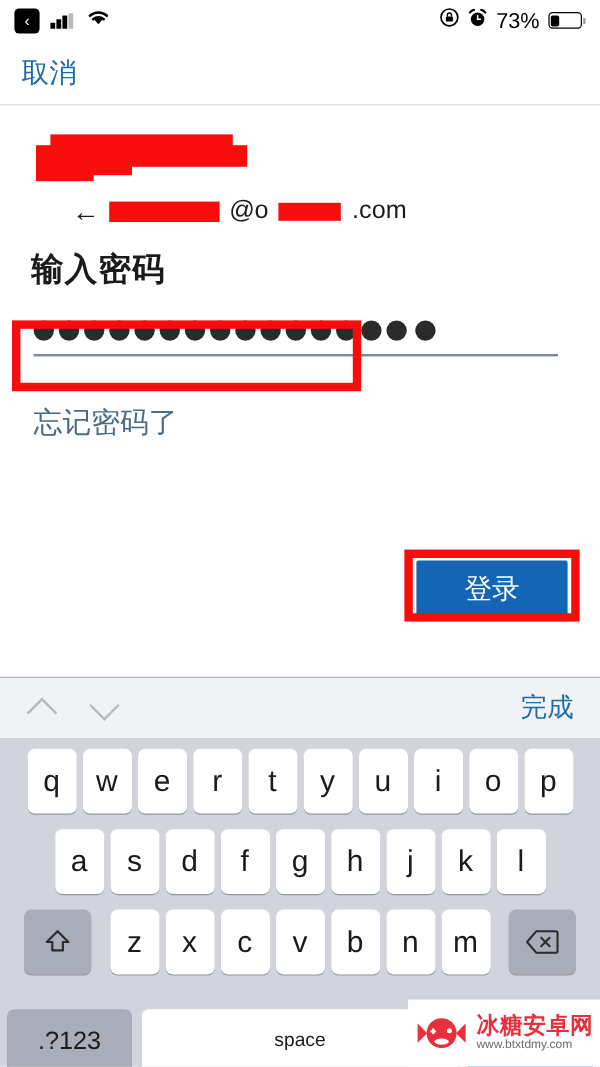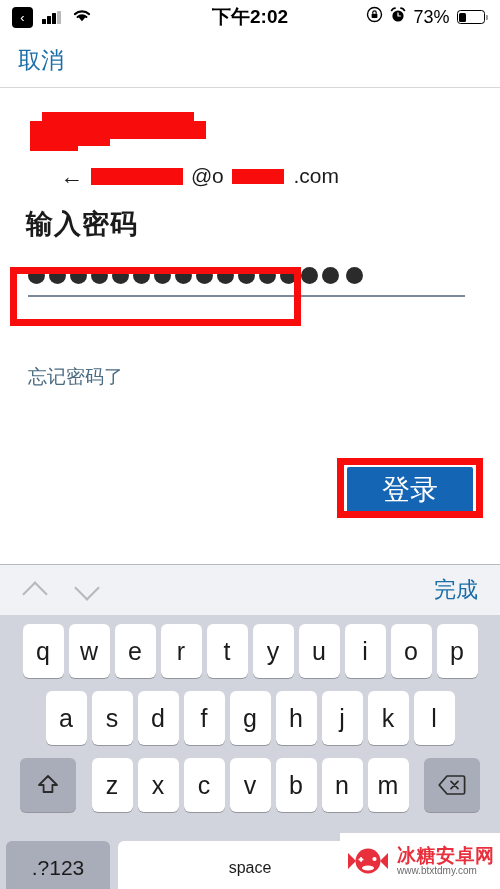--- a/index.html
+++ b/index.html
@@ -88,28 +88,28 @@
     display:flex; align-items:center; gap:4px; height:34px;
   }
   .pw-dots span {
     width:17px; height:17px; border-radius:50%; background:#2b2b2b; display:block;
   }
   .pw-caret { width:2px; height:26px; background:#4a4ab5; margin-left:3px; display:block; }
   .pw-underline { height:1.5px; background:#7b8a99; width:437px; margin-top:3px; }
 
   .forgot {
     position:absolute; left:28px; top:248px;
-    font-size: 19px; color:#4a6b82;margin-top:28px;
+    font-size: 24px; color:#4a6b82;
   }
 
   
   .signin-btn {
     position:absolute; left:347px; top:379px;
     width:126px; height:46px; background:#1565b5;
-    color:#fff; font-size:28px; border:none; border-radius:2px;
+    color:#fff; font-size:23px; border:none; border-radius:2px;
     display:flex; align-items:center; justify-content:center;
   }
 
   
   .annot {
     position:absolute; border:7px solid #f90c0c; background:transparent;
     pointer-events:none; z-index: 5;
   }
   .annot-password { left:10px; top:267px; width:291px; height:59px; }
   .annot-signin   { left:337px; top:458px; width:146px; height:60px; }
@@ -190,21 +190,20 @@
           <i></i>
         </span>
       <span class="sb-wifi">
         <svg width="22" height="16" viewBox="0 0 22 16">
           <path d="M11 14.2 L7.6 10.3 a5.2 5.2 0 0 1 6.8 0 Z" fill="#000"></path>
           <path d="M3.9 7.1 a10.6 10.6 0 0 1 14.2 0" stroke="#000" stroke-width="2.1" fill="none" stroke-linecap="round"></path>
           <path d="M6.6 10.0 a6.8 6.8 0 0 1 8.8 0" stroke="#000" stroke-width="2.1" fill="none" stroke-linecap="round"></path>
         </svg>
       </span>
     </div>
-    <div class="sb-center">下午2:02</div>
     <div class="sb-right">
       <span>
         <svg width="17" height="17" viewBox="0 0 17 17">
           <circle cx="8.5" cy="8.5" r="7" stroke="#000" stroke-width="1.4" fill="none"></circle>
           <rect x="5.6" y="7.8" width="5.8" height="4.2" rx="0.8" fill="#000"></rect>
           <path d="M6.8 7.8 V6.6 a1.7 1.7 0 0 1 3.4 0 V7.8" stroke="#000" stroke-width="1.2" fill="none"></path>
         </svg>
       </span>
       <span>
         <svg width="16" height="16" viewBox="0 0 16 16">

